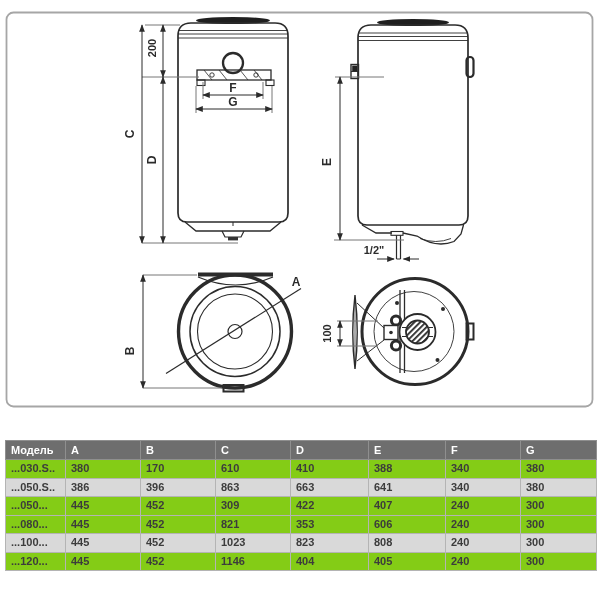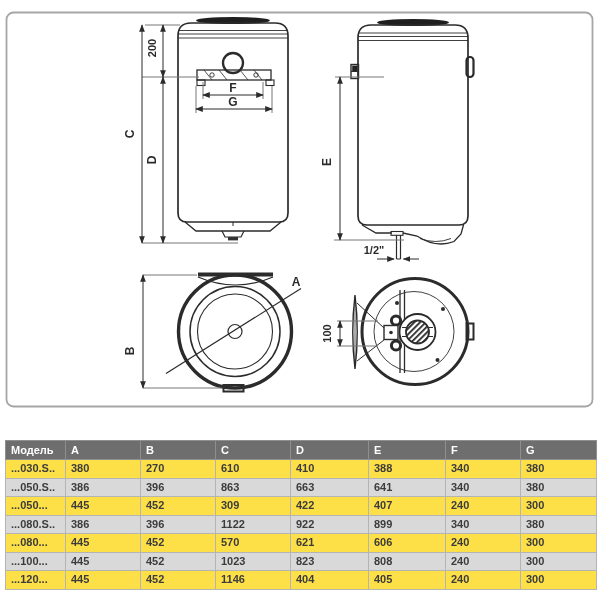--- a/index.html
+++ b/index.html
@@ -13,21 +13,21 @@
   #spec-table{
     position:absolute;left:5px;top:440px;width:591px;
     border-collapse:collapse;table-layout:fixed;
     font:700 11px "Liberation Sans", sans-serif;color:#3c3c3c;
   }
   #spec-table th{
     background:#6e6e6e;color:#ffffff;text-align:left;
     padding:2px 0 2px 5px;border:1px solid #8f8f8f;line-height:14px;margin-left:34px;
   }
   #spec-table td{
-    background:#fde047;text-align:left;
+    background:#84cc16;text-align:left;
     padding:2px 0 2px 5px;border:1px solid #b4b4b4;line-height:13.5px;
   }
   #spec-table tr.alt td{background:#d9d9d9;}
 </style>
 </head>
 <body>
 
 <svg id="diagram-svg" width="600" height="432" viewBox="0 0 600 432" xmlns="http://www.w3.org/2000/svg">
   <defs>
     <marker id="arr" viewBox="0 0 10 10" refX="8.5" refY="5" markerWidth="8" markerHeight="8" orient="auto-start-reverse">
@@ -159,21 +159,21 @@
       <th>D</th>
       <th>E</th>
       <th>F</th>
       <th>G</th>
     </tr>
   </thead>
   <tbody>
     <tr>
       <td>...030.S..</td>
         <td>380</td>
-      <td>270</td>
+      <td>170</td>
         <td>610</td>
       <td>410</td>
         <td>388</td>
       <td>340</td>
         <td>380</td>
     </tr>
     <tr class="alt">
       <td>...050.S..</td>
         <td>386</td>
       <td>396</td>
@@ -186,36 +186,26 @@
     <tr>
       <td>...050...</td>
         <td>445</td>
       <td>452</td>
         <td>309</td>
       <td>422</td>
         <td>407</td>
       <td>240</td>
         <td>300</td>
     </tr>
-    <tr class="alt">
-      <td>...080.S..</td>
-        <td>386</td>
-      <td>396</td>
-        <td>1122</td>
-      <td>922</td>
-        <td>899</td>
-      <td>340</td>
-        <td>380</td>
-    </tr>
     <tr>
       <td>...080...</td>
         <td>445</td>
       <td>452</td>
-        <td>570</td>
-      <td>621</td>
+        <td>821</td>
+      <td>353</td>
         <td>606</td>
       <td>240</td>
         <td>300</td>
     </tr>
     <tr class="alt">
       <td>...100...</td>
         <td>445</td>
       <td>452</td>
         <td>1023</td>
       <td>823</td>

